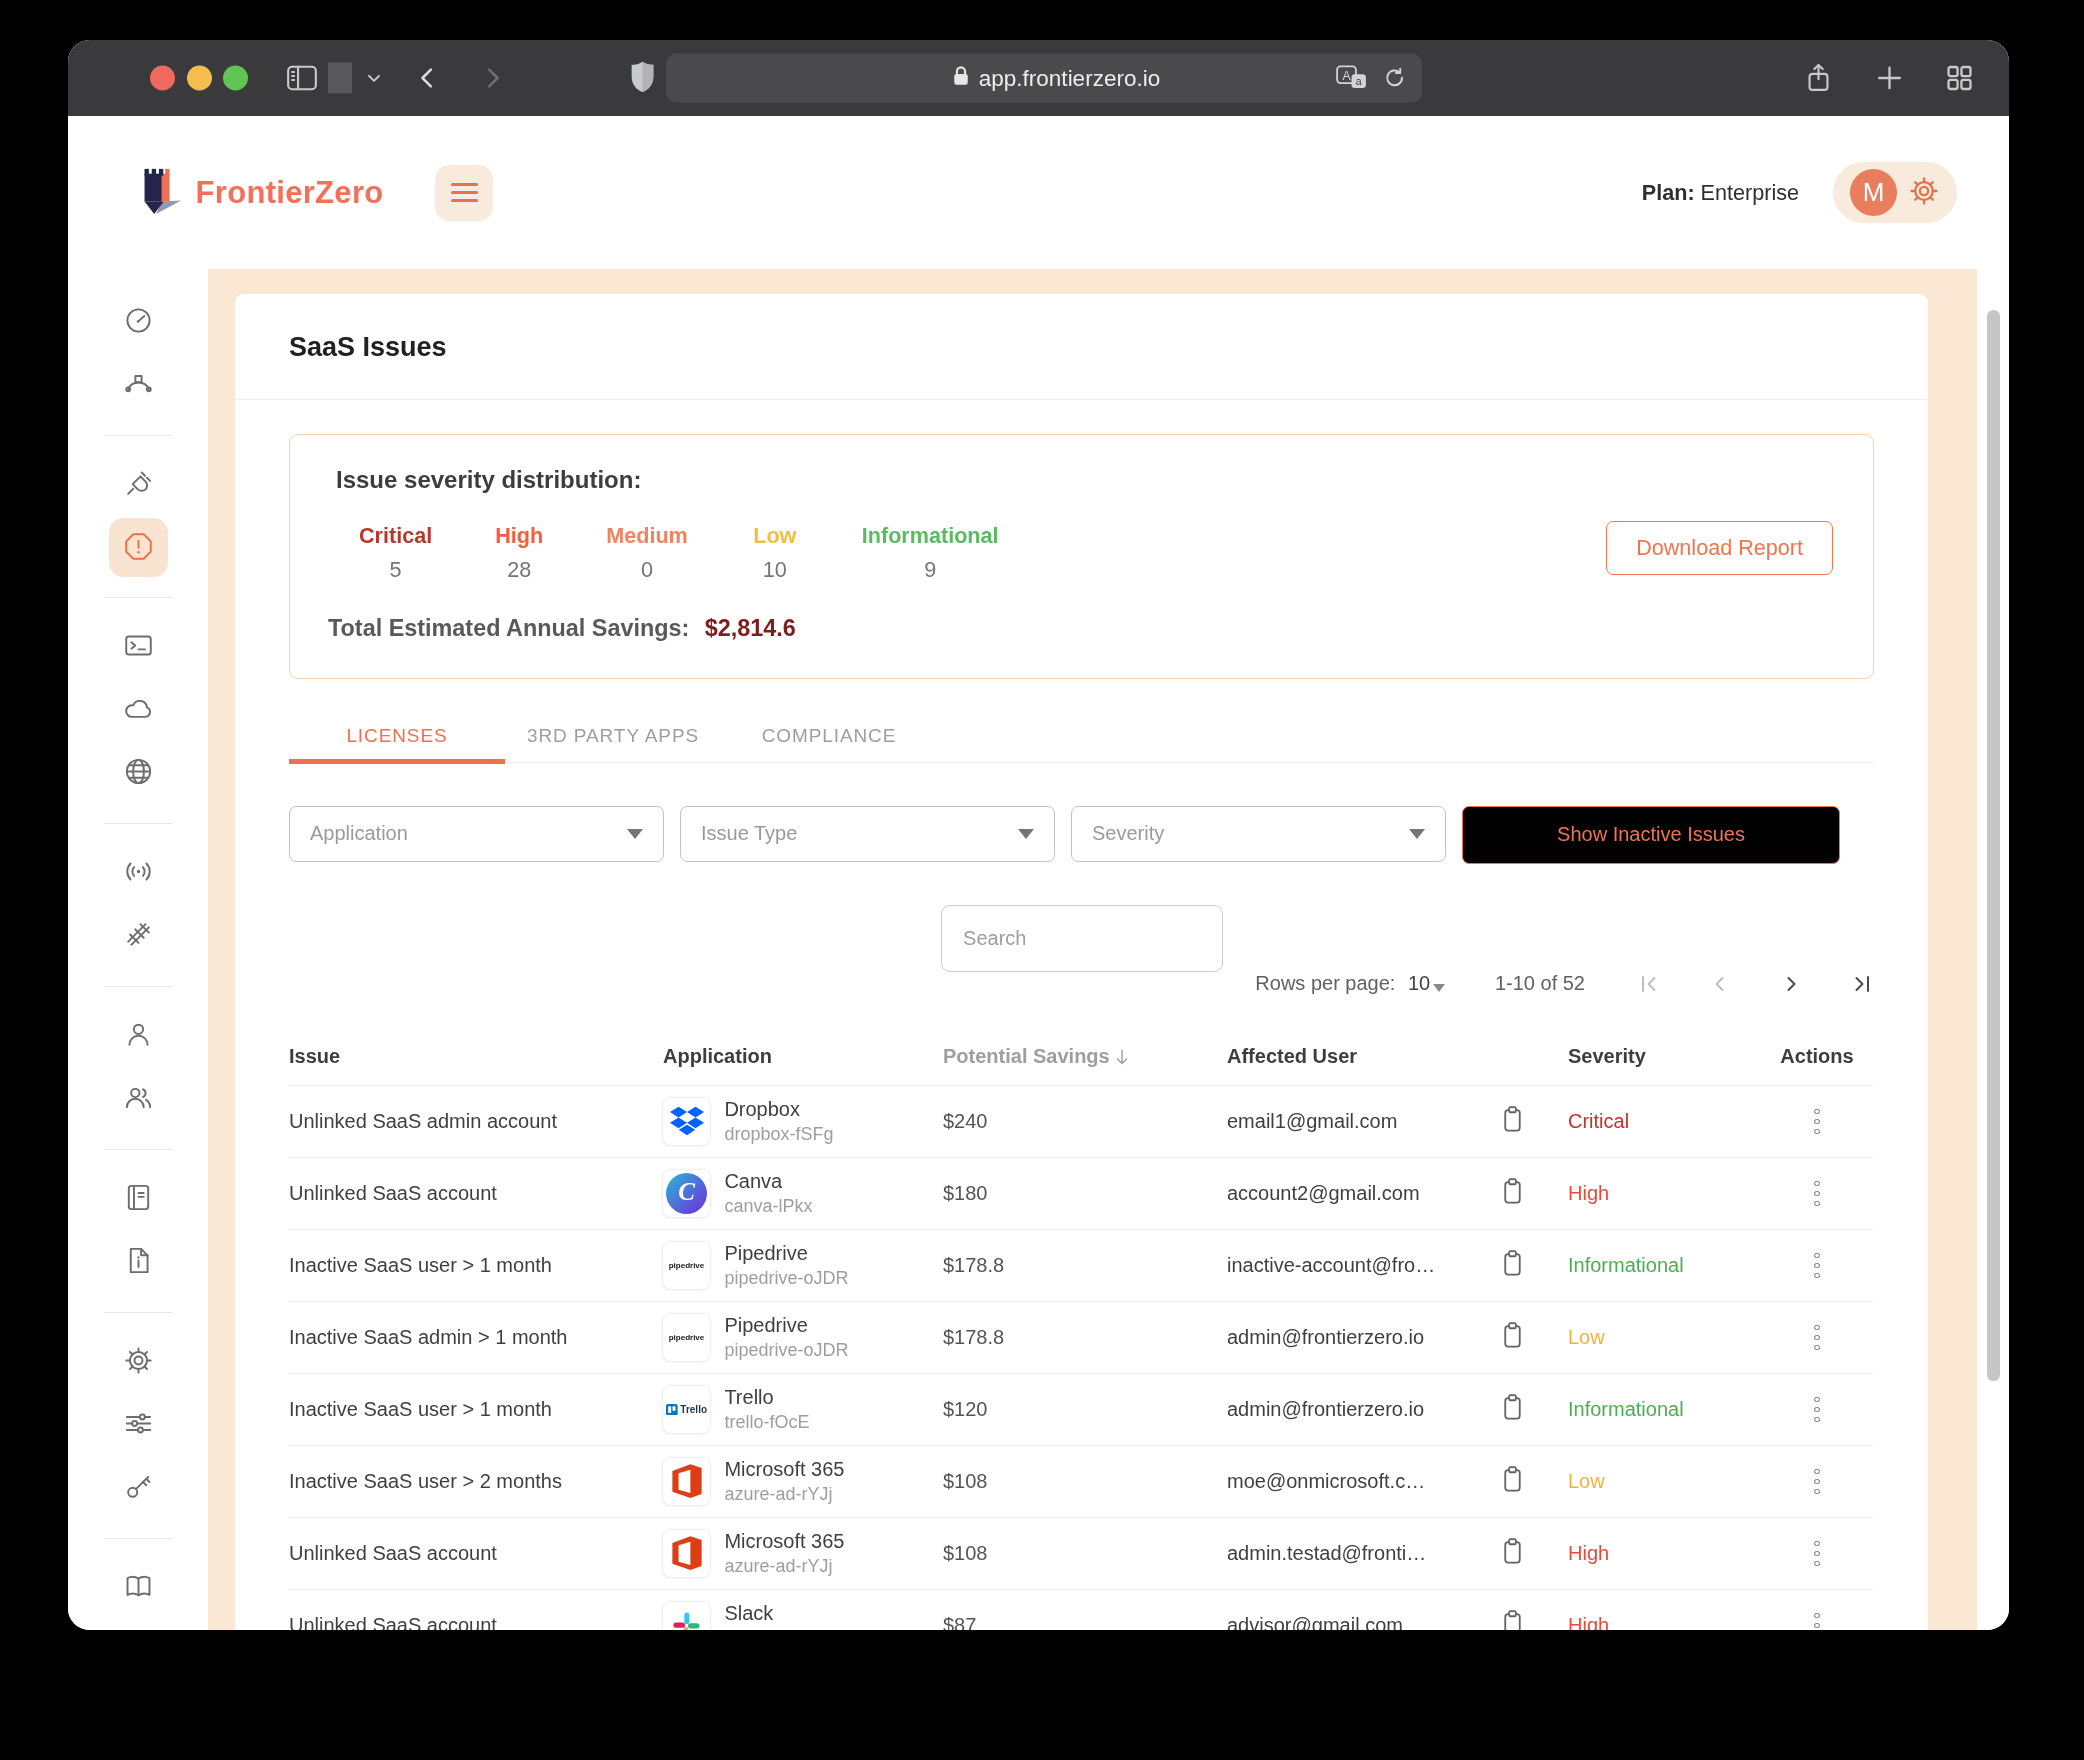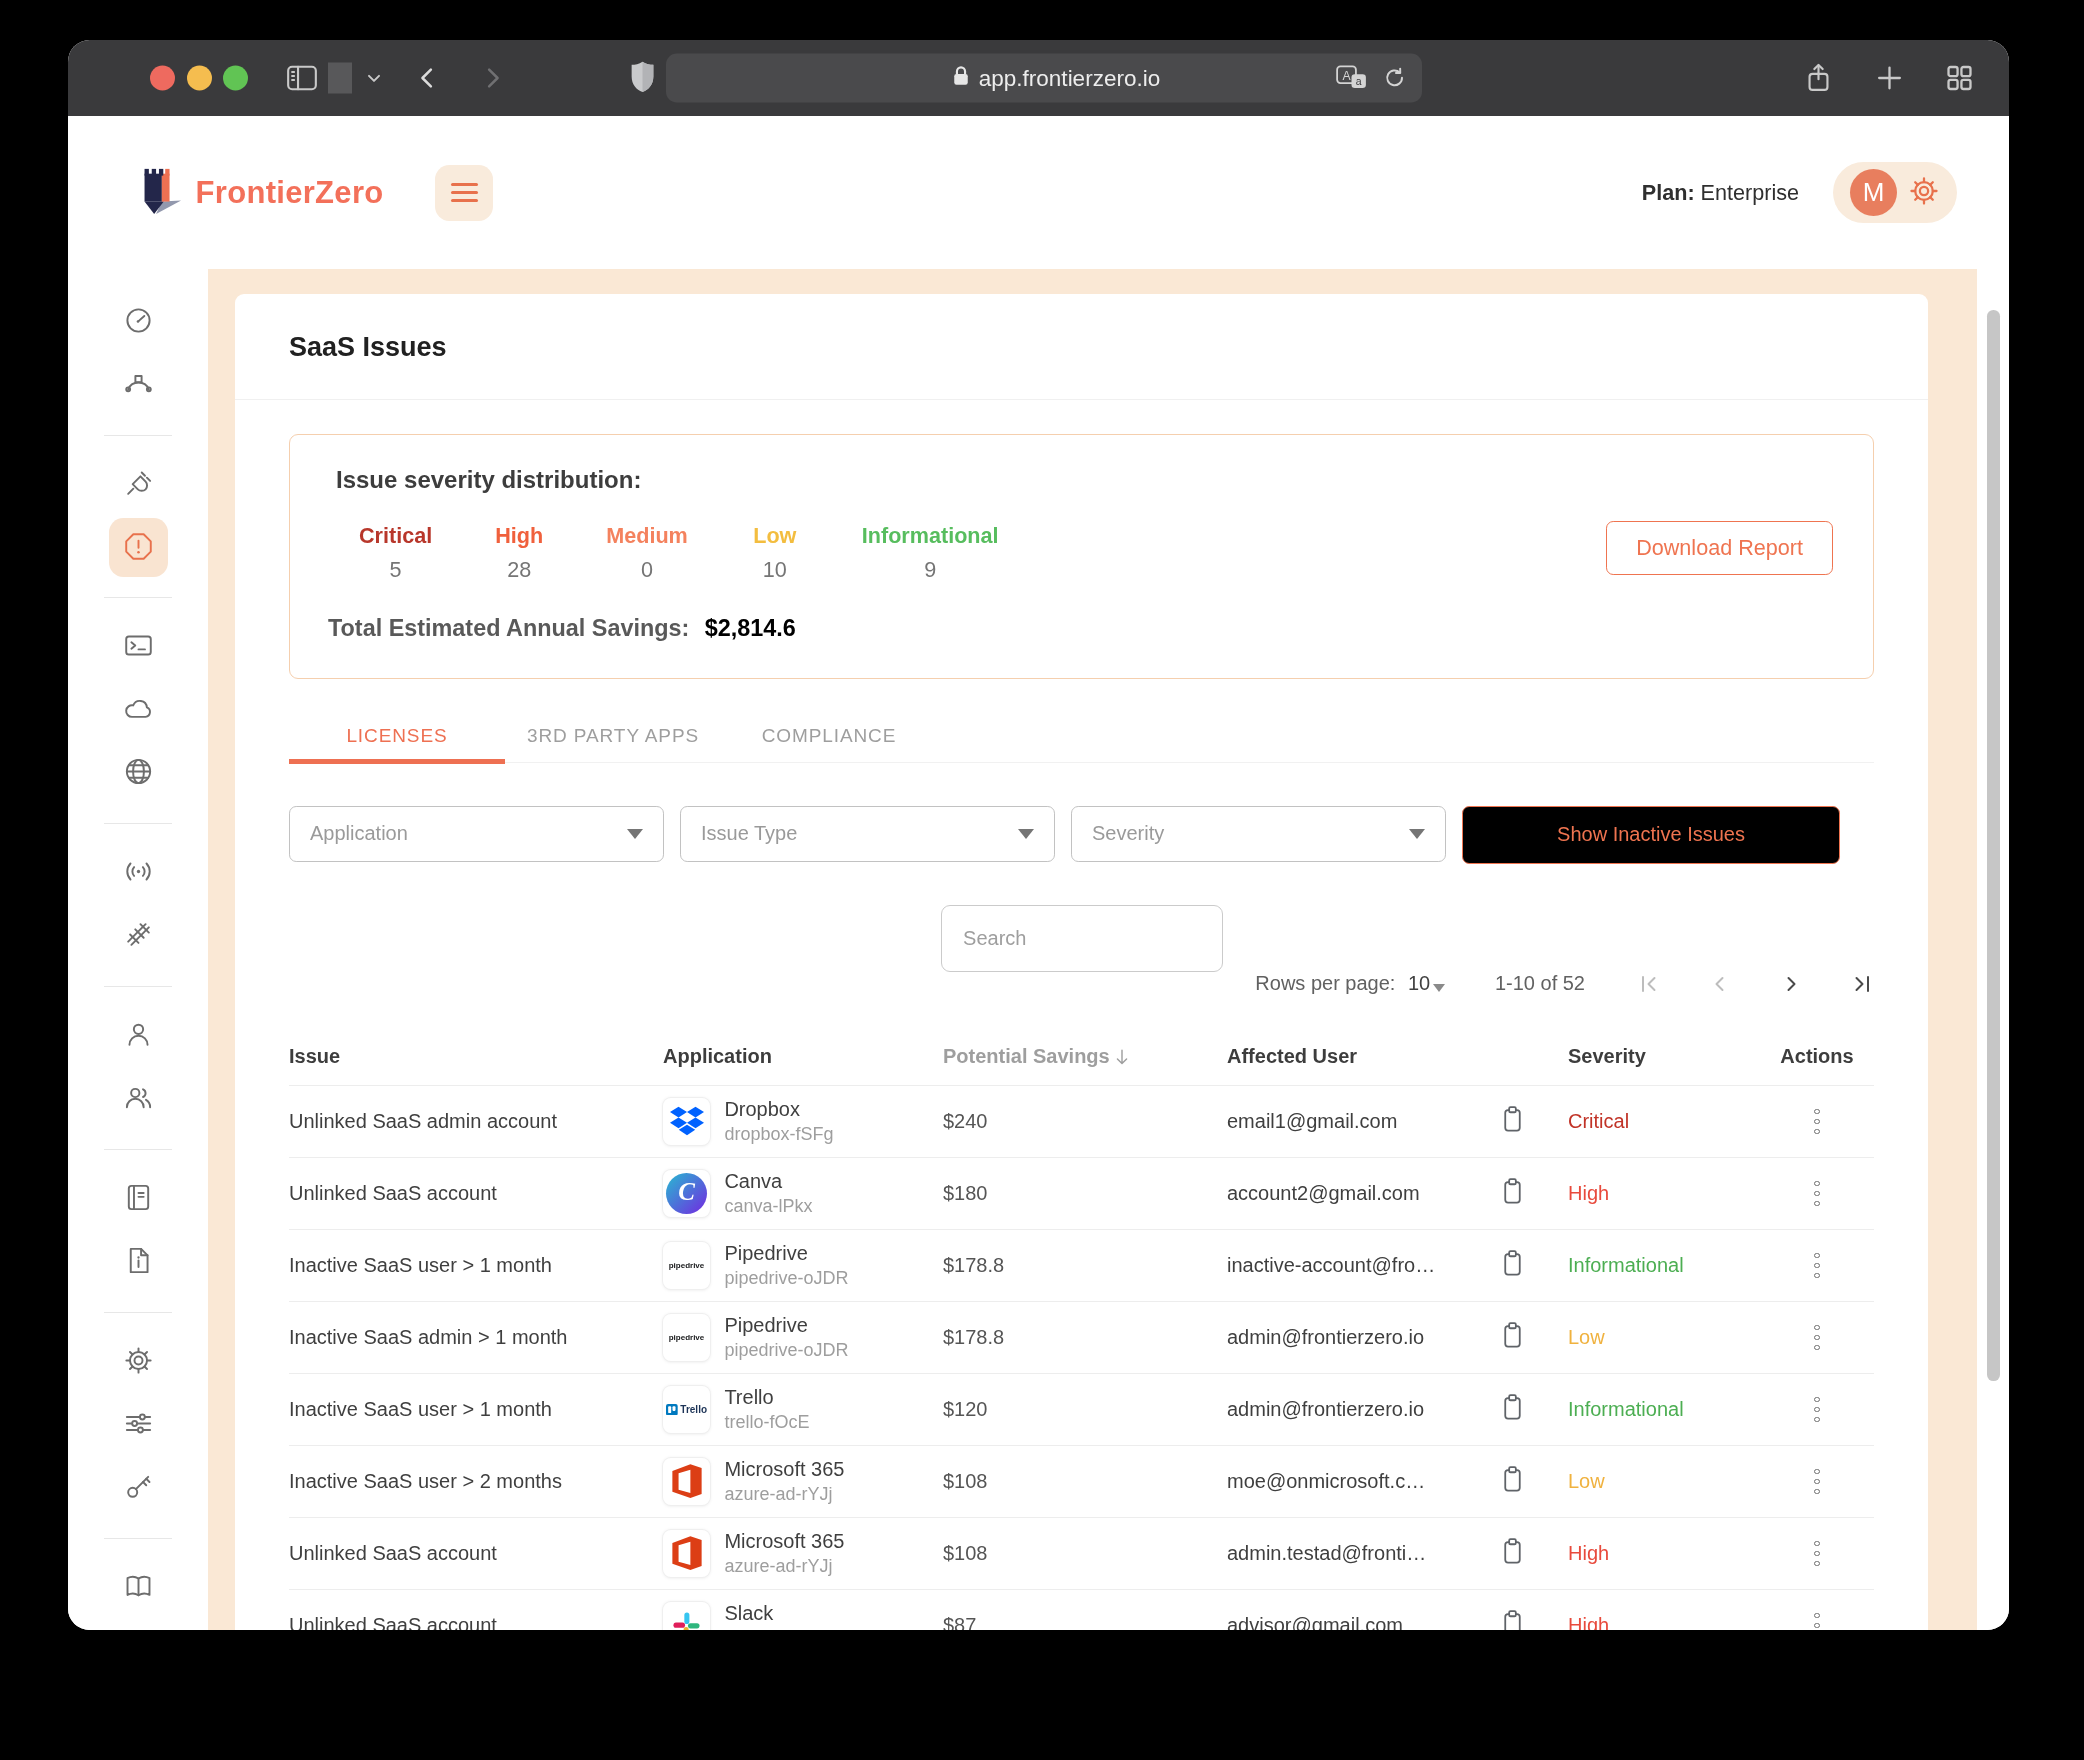--- a/index.html
+++ b/index.html
@@ -416,21 +416,21 @@
     <div class="stat-value">10</div>
   </div>
               <div class="stat">
     <div class="stat-label" style="color: rgb(87, 189, 94);">Informational</div>
     <div class="stat-value">9</div>
   </div>
             </div>
           <button class="download-btn">Download Report</button>
           <div class="total-row">
             <span>Total Estimated Annual Savings:</span>
-            <span class="total-value" id="total-value" style="color: #000000;">$2,814.6</span>
+            <span class="total-value" id="total-value" style="color: #7f1d1d;">$2,814.6</span>
           </div>
         </section>
 
         <div class="tabs">
             <button class="tab active">LICENSES</button>
             <button class="tab">3RD PARTY APPS</button>
             <button class="tab">COMPLIANCE</button>
           </div>
 
         <div class="filters">

